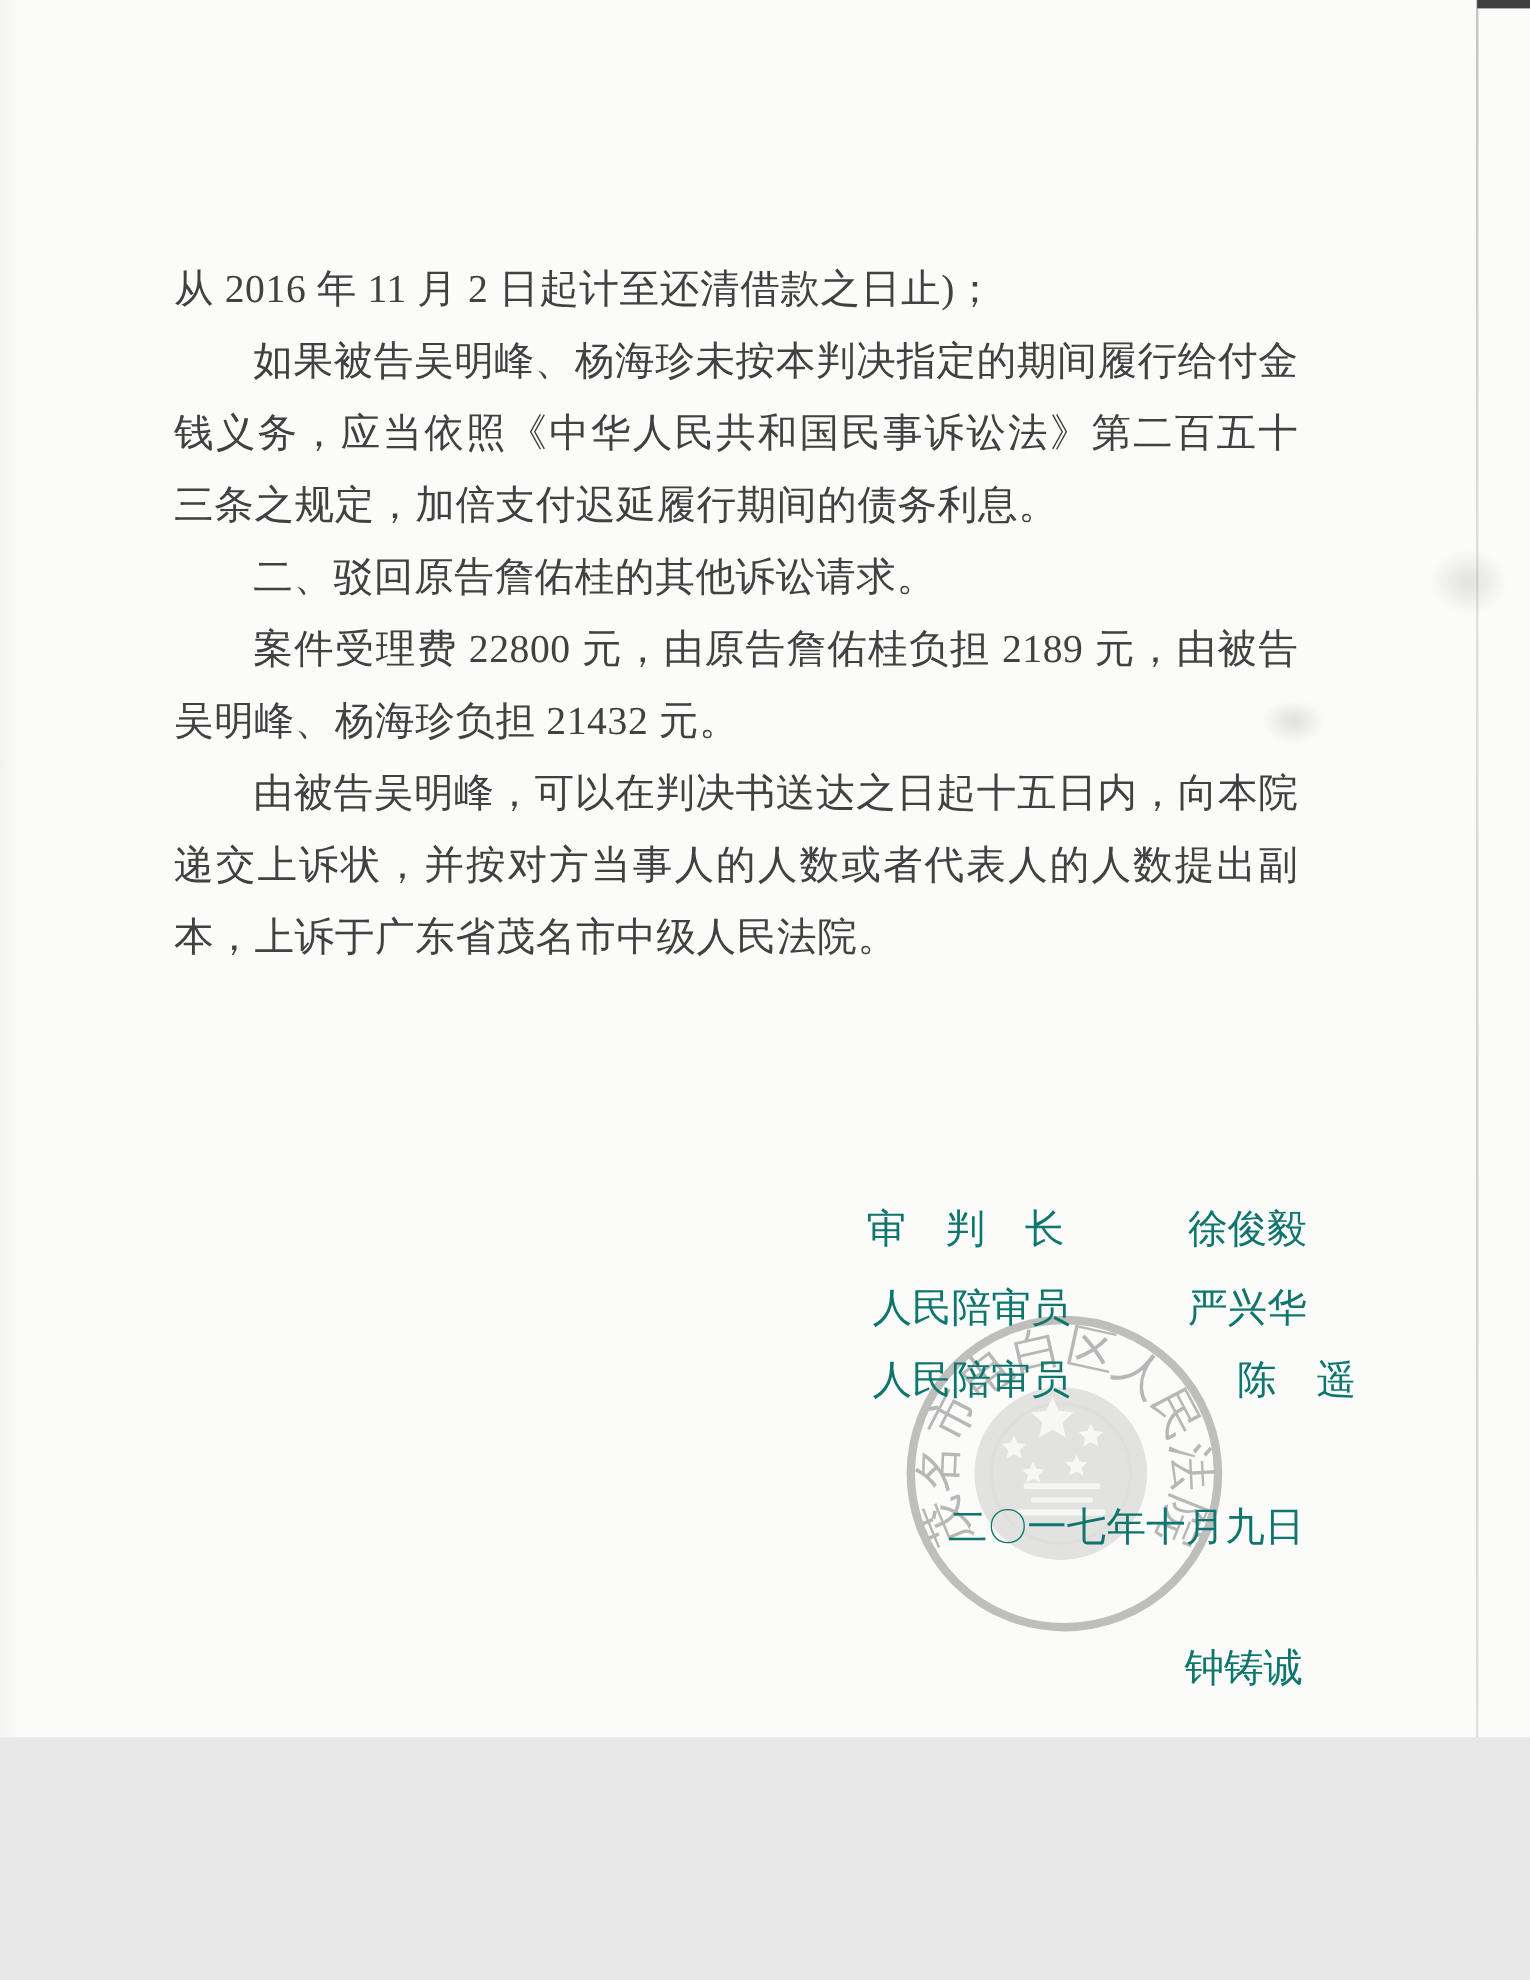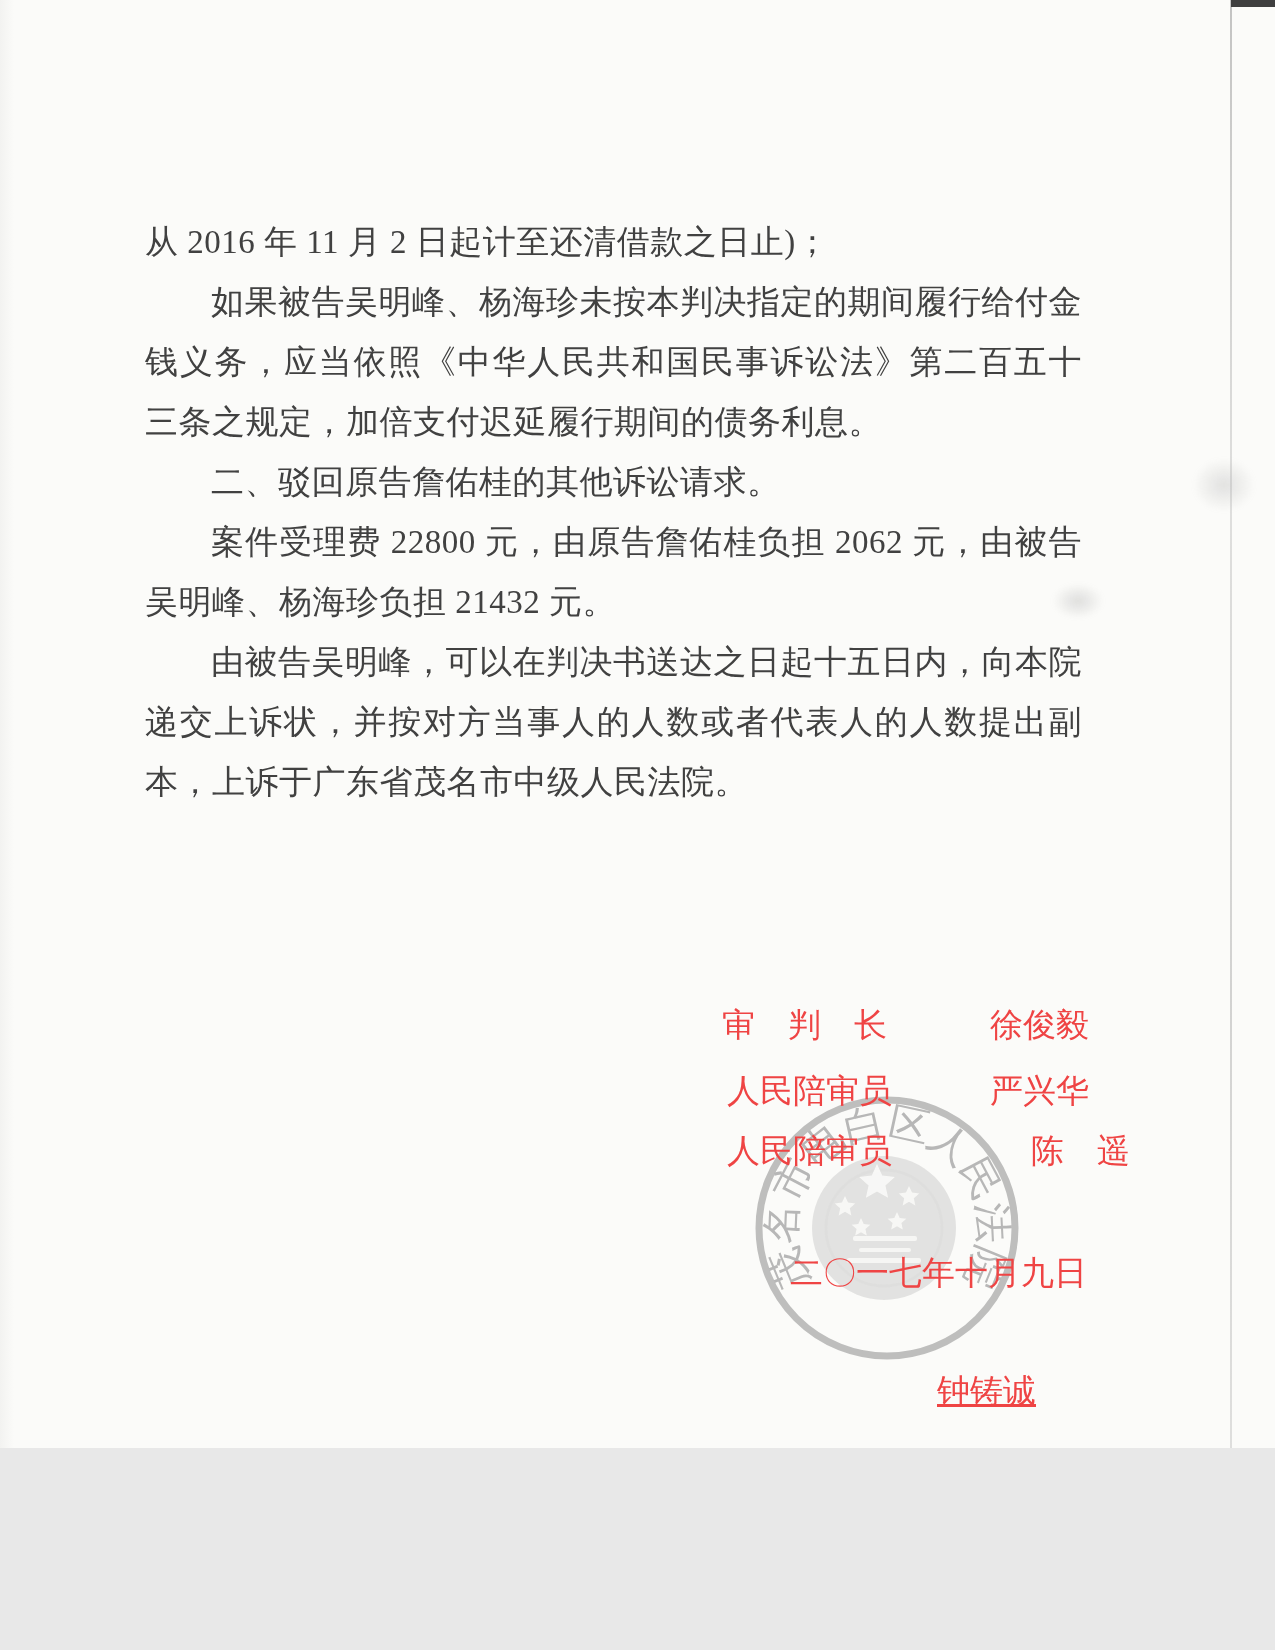--- a/index.html
+++ b/index.html
@@ -28,21 +28,21 @@
     line-height: 60px;
     letter-spacing: 0.5px;
     text-align: justify;
     color: #414141;
   }
   .body-text p.indent { text-indent: 2em; }
   .sig {
     position: absolute;
     font-size: 33px;
     line-height: 46px;
-    color: #ef4444;
+    color: #0f766e;
     white-space: pre;
     z-index: 2;
   }
   .ls-wide { letter-spacing: 33px; }
   .ls-wider { letter-spacing: 35px; }
   .seal {
     position: absolute;
     left: 737px; top: 1078px;
     width: 300px; height: 300px;
     z-index: 1;
@@ -90,21 +90,21 @@
 <body>
 
 <div class="page">
 
   <div class="edge-shade"></div>
 
   <div class="body-text">
     <p>从 2016 年 11 月 2 日起计至还清借款之日止)；</p>
     <p class="indent">如果被告吴明峰、杨海珍未按本判决指定的期间履行给付金钱义务，应当依照《中华人民共和国民事诉讼法》第二百五十三条之规定，加倍支付迟延履行期间的债务利息。</p>
     <p class="indent">二、驳回原告詹佑桂的其他诉讼请求。</p>
-    <p class="indent">案件受理费 22800 元，由原告詹佑桂负担 2062 元，由被告吴明峰、杨海珍负担 21432 元。</p>
+    <p class="indent">案件受理费 22800 元，由原告詹佑桂负担 2189 元，由被告吴明峰、杨海珍负担 21432 元。</p>
     <p class="indent">由被告吴明峰，可以在判决书送达之日起十五日内，向本院递交上诉状，并按对方当事人的人数或者代表人的人数提出副本，上诉于广东省茂名市中级人民法院。</p>
   </div>
 
   <svg class="seal" viewBox="0 0 300 300">
     <circle cx="150" cy="150" r="128" fill="none" stroke="#9a9a9a" stroke-width="7"></circle>
 
     <g>
       <circle cx="147" cy="150" r="72" fill="#b2b2b2" opacity="0.55"></circle>
       <circle cx="147" cy="150" r="58" fill="none" stroke="#c9c9c9" stroke-width="3" opacity="0.6"></circle>
 
@@ -133,21 +133,21 @@
   <span class="sig" style="left:990px; top:1002px;">徐俊毅</span>
 
   <span class="sig" style="left:727px; top:1068px;">人民陪审员</span>
   <span class="sig" style="left:990px; top:1068px;">严兴华</span>
 
   <span class="sig" style="left:727px; top:1128px;">人民陪审员</span>
   <span class="sig" style="left:990px; top:1128px;margin-left:41px;">陈　遥</span>
 
   <span class="sig" style="left:790px; top:1250px;">二〇一七年十月九日</span>
 
-  <span class="sig" style="left:937px; top:1368px;text-decoration:underline;">钟铸诚</span>
+  <span class="sig" style="left:987px; top:1368px;">钟铸诚</span>
 
   <div class="page-number">6</div>
 
   <div class="smudge s1"></div>
   <div class="smudge s2"></div>
   <div class="fold-line"></div>
   <div class="corner-bar"></div>
 
 </div>
 

